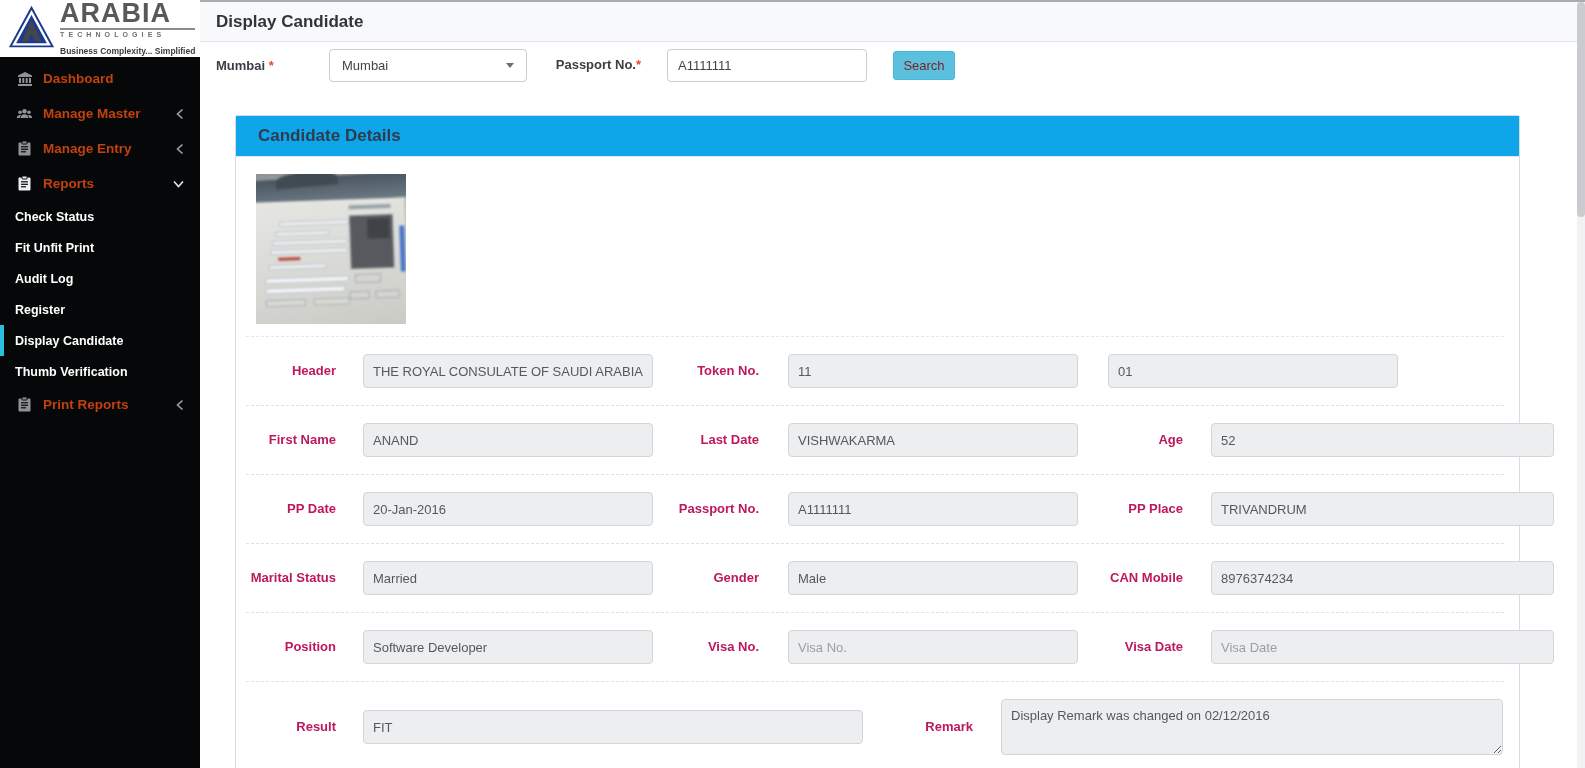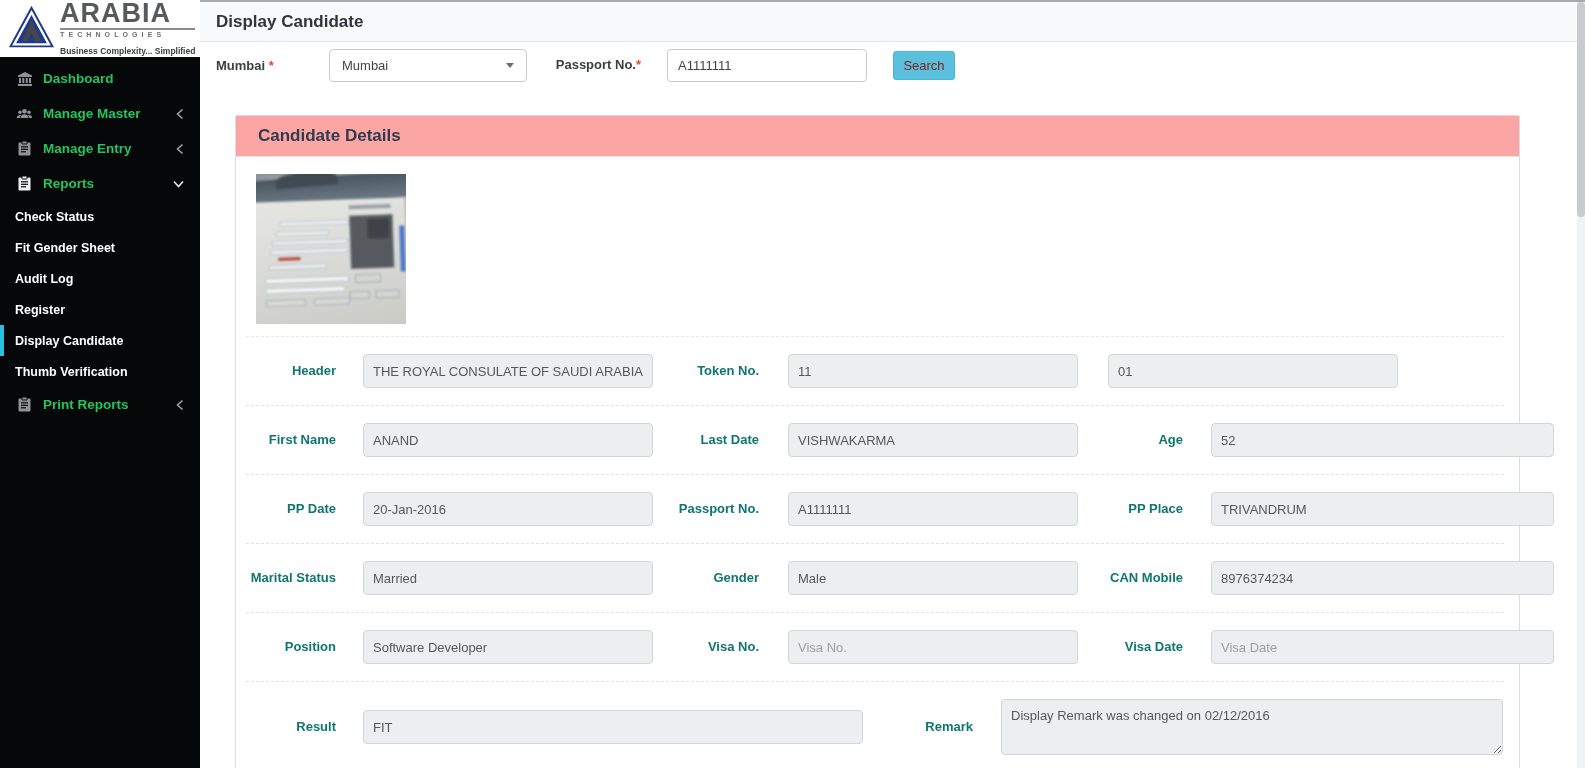--- a/index.html
+++ b/index.html
@@ -11,21 +11,21 @@
   .page { position:relative; width:1585px; height:768px; display:flex; }
 
   
   .sidebar { width:200px; flex-shrink:0; background:#060708; }
   .logo-box { background:#fff; height:57px; display:flex; align-items:center; padding:3px 6px 3px 8px; }
   .logo-text { margin-left:5px; }
   .logo-name { font-size:27px; font-weight:800; color:#58595b; letter-spacing:1px; line-height:0.95; }
   .logo-sub { font-size:7px; font-weight:700; color:#6d6e70; letter-spacing:4.1px; border-top:2px solid #8a8b8d; margin-top:1px; padding-top:1px; white-space:nowrap; }
   .logo-tag { font-size:8.5px; font-weight:700; color:#3c3c3e; margin-top:8px; white-space:nowrap; }
   .menu { padding-top:4px; }
-  .mi { position:relative; display:flex; align-items:center; height:35px; padding:0 15px; color:#22c55e; font-size:13.5px; font-weight:700; cursor:pointer; }
+  .mi { position:relative; display:flex; align-items:center; height:35px; padding:0 15px; color:#c2410c; font-size:13.5px; font-weight:700; cursor:pointer; }
   .mi .ic { width:19px; display:flex; justify-content:center; margin-right:9px; }
   .chev { position:absolute; right:16px; top:50%; transform:translateY(-50%); display:flex; }
   .smi { position:relative; display:flex; align-items:center; height:31px; padding:0 15px; color:#fff; font-size:12.5px; font-weight:700; cursor:pointer; }
   .smi.active { border-left:4px solid #29bfdf; padding-left:11px; }
 
   
   .content { flex:1; border-top:2px solid #a9abae; background:#fff; }
   .topbar { height:40px; background:#f8f9fb; border-bottom:1px solid #e2e5e9; display:flex; align-items:center; padding-left:16px; }
   .topbar h1 { margin:0; font-size:17px; font-weight:600; color:#30353b; }
 
@@ -34,34 +34,34 @@
   .req { color:#e8442e; }
   .branch-label { width:113px; }
   .select { position:relative; width:198px; height:33px; background:#fff; border:1px solid #ccc; border-radius:4px; display:flex; align-items:center; padding-left:12px; font-size:13px; color:#444; cursor:pointer; }
   .select .caret { position:absolute; right:12px; width:0; height:0; border-left:4px solid transparent; border-right:4px solid transparent; border-top:5px solid #6b6f74; }
   .passport-label { width:140px; text-align:right; padding-right:26px; line-height:1.35; }
   .search-input { width:200px; height:33px; border:1px solid #ccc; border-radius:4px; padding:0 10px; font-size:13px; color:#444; outline:none; }
   .btn-search { margin-left:26px; width:62px; height:29px; background:#5bc0de; border:1px solid #46b8da; border-radius:3px; color:#7f1d1d; font-size:13px; cursor:pointer; }
 
   
   .panel { width:1285px; margin:33px 0 0 35px; border:1px solid #d9dde2; border-radius:2px; background:#fff; }
-  .panel-header { height:41px; background:#fca5a5; border-bottom:1px solid #e2e5e9; display:flex; align-items:center; padding-left:22px; font-size:17px; font-weight:600; color:#2e3c4e; }
+  .panel-header { height:41px; background:#0ea5e9; border-bottom:1px solid #e2e5e9; display:flex; align-items:center; padding-left:22px; font-size:17px; font-weight:600; color:#2e3c4e; }
   .panel-body { padding:0 15px 0 10px; }
 
   
   .photo { position:relative; width:150px; height:150px; margin:17px 0 12px 10px; overflow:hidden; background:linear-gradient(160deg,#8b9299 0%,#b4b7b1 28%,#cfcfc9 100%); }
   .ph-rot { position:absolute; top:-6px; left:-6px; width:162px; height:162px; transform:rotate(-2deg); filter:blur(1px); }
   .ph { position:absolute; }
 
   
   .frow { display:flex; align-items:center; padding:17px 0; border-bottom:1px dashed #dfe3e8; }
   .frow.first { border-top:1px dashed #e4e8ec; }
   .frow.last { border-bottom:none; }
   .fg { display:flex; align-items:center; }
-  .fg label { width:90px; margin-right:27px; text-align:right; font-size:13px; font-weight:700; color:#0f766e; line-height:1.35; }
+  .fg label { width:90px; margin-right:27px; text-align:right; font-size:13px; font-weight:700; color:#be185d; line-height:1.35; }
   .inp { height:34px; width:290px; background:#eceeef; border:1px solid #d2d6da; border-radius:4px; color:#55595c; font-size:13px; padding:0 9px; }
   .inp:disabled { opacity:1; color:#55595c; }
   .inp::placeholder { color:#9aa0a6; opacity:1; }
   .c2 { margin-left:16px; }
   .c2 label { margin-right:29px; }
   .c3 { margin-left:5px; }
   .c3 label { width:100px; margin-right:28px; }
   .c3 .inp { width:343px; }
   .inp-01 { margin-left:30px; }
   .inp-result { width:500px; }
@@ -165,21 +165,21 @@
           <svg width="11" height="8" viewBox="0 0 11 8">
               <polyline points="1,1.5 5.5,6.5 10,1.5" fill="none" stroke="#e4e6e8" stroke-width="1.6"></polyline>
             </svg>
         </span>
       </div>
 
       <div class="smi">
         <span>Check Status</span>
       </div>
       <div class="smi">
-        <span>Fit Gender Sheet</span>
+        <span>Fit Unfit Print</span>
       </div>
       <div class="smi">
         <span>Audit Log</span>
       </div>
       <div class="smi">
         <span>Register</span>
       </div>
       <div class="smi active">
         <span>Display Candidate</span>
       </div>

